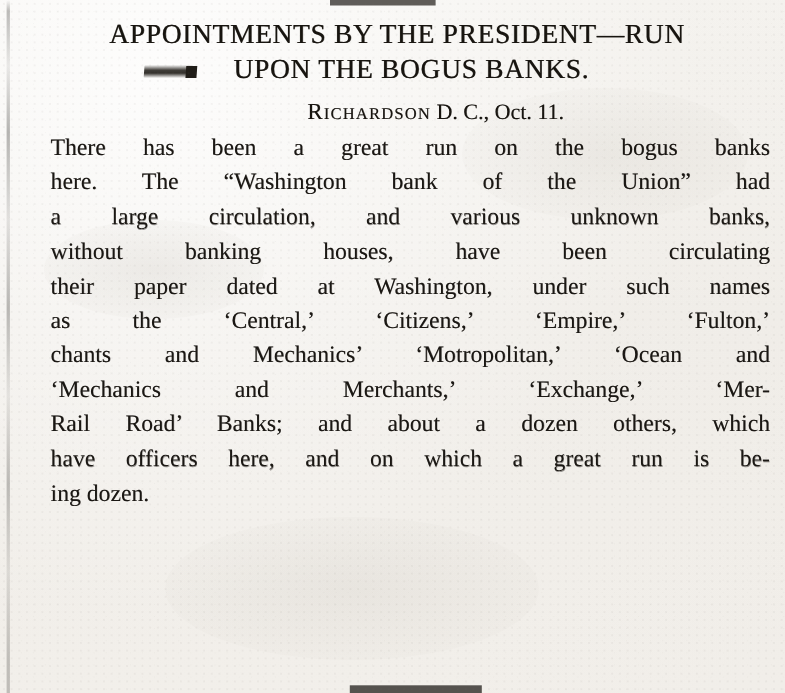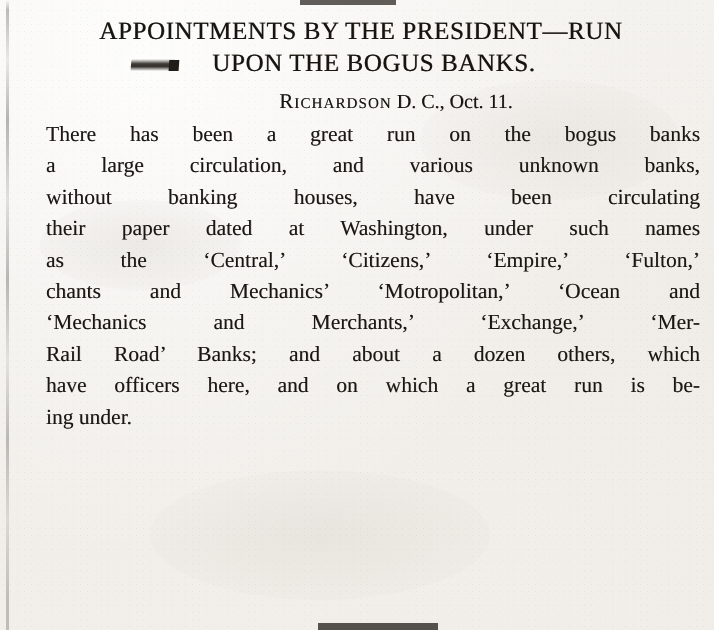--- a/index.html
+++ b/index.html
@@ -207,26 +207,27 @@
     <div class="ink-dash"></div>
 
     <div class="dateline">
       <span class="place">Richardson</span>
       <span>D. C., Oct. 11.</span>
     </div>
 
     <div class="body">
       <p>
         <span class="justified" style="display:block;text-indent:28px;">There  has been a great run on the bogus banks</span>
+        <span class="justified" style="display:block;">here.  The “Washington bank of the Union” had</span>
         <span class="justified" style="display:block;">a large  circulation, and various  unknown  banks,</span>
         <span class="justified" style="display:block;">without  banking houses,  have  been  circulating</span>
         <span class="justified" style="display:block;">their paper dated at Washington, under such names</span>
         <span class="justified" style="display:block;">as the ‘Central,’  ‘Citizens,’  ‘Empire,’  ‘Fulton,’</span>
         <span class="justified" style="display:block;">chants and Mechanics’ ‘Motropolitan,’  ‘Ocean and</span>
         <span class="justified" style="display:block;">‘Mechanics  and  Merchants,’  ‘Exchange,’   ‘Mer-</span>
         <span class="justified" style="display:block;">Rail Road’ Banks; and about a dozen others, which</span>
         <span class="justified" style="display:block;">have officers here, and on which a great run is be-</span>
-        <span class="last-line" style="display:block;">ing under.</span>
+        <span class="last-line" style="display:block;">ing dozen.</span>
       </p>
     </div>
 
   </div>
 </div>
 
 </body></html>

